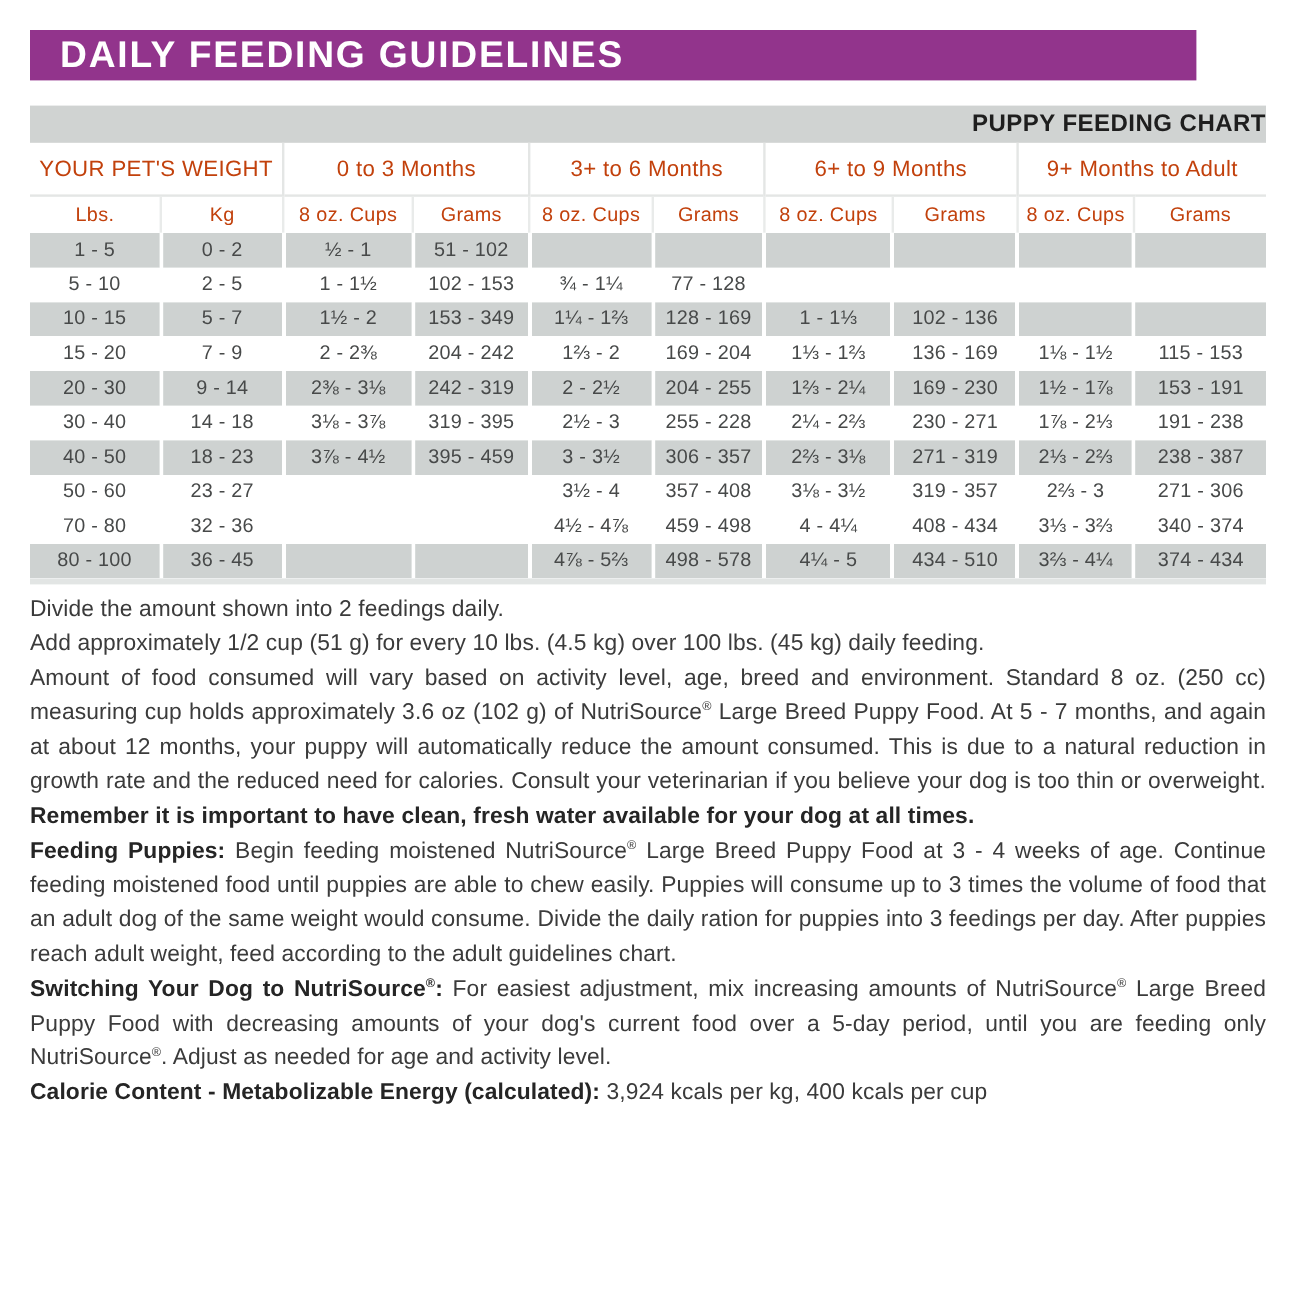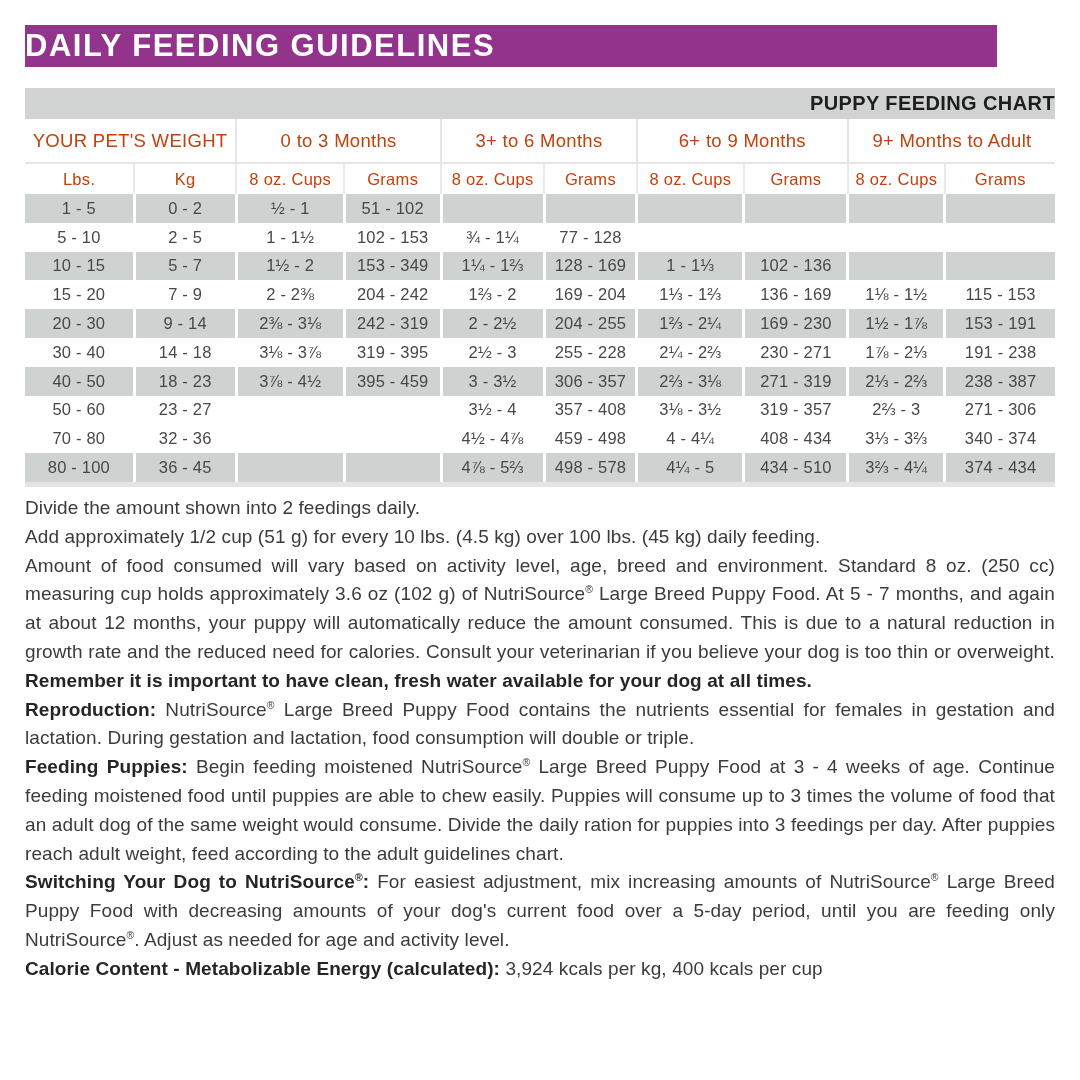--- a/index.html
+++ b/index.html
@@ -9,20 +9,21 @@
     font-family: "Liberation Sans", "DejaVu Sans", sans-serif;
     color: #3a3a3a;
     overflow: hidden;
   }
   .page { padding: 25px 25px 0 25px; width: 1080px; }
 
   .title-banner {
     background: #92348C;
     width: 972px; height: 42px;
     display: flex; align-items: center;
+    padding-left: 25px;
     margin-bottom: 21px;
   }
   .title-banner span {
     color: #ffffff; font-weight: bold; font-size: 31px;
     letter-spacing: 1.5px; white-space: nowrap;
   }
 
   .chart-banner {
     background: #D0D3D2; width: 1030px; height: 31px;
     display: flex; align-items: center; justify-content: flex-end;
@@ -234,19 +235,18 @@
         </tr>
       </tbody>
     </table>
 
   <div class="table-footer-strip"></div>
 
   <div id="notes">
       <p><span>Divide the amount shown into 2 feedings daily.</span></p>
       <p><span>Add approximately 1/2 cup (51 g) for every 10 lbs. (4.5 kg) over 100 lbs. (45 kg) daily feeding.</span></p>
       <p><span>Amount of food consumed will vary based on activity level, age, breed and environment. Standard 8 oz. (250 cc) measuring cup holds approximately 3.6 oz (102 g) of NutriSource<sup class="reg">®</sup> Large Breed Puppy Food. At 5 - 7 months, and again at about 12 months, your puppy will automatically reduce the amount consumed. This is due to a natural reduction in growth rate and the reduced need for calories. Consult your veterinarian if you believe your dog is too thin or overweight. </span><b>Remember it is important to have clean, fresh water available for your dog at all times.</b></p>
-      <p><b>Reproduction: </b><span>NutriSource<sup class="reg">®</sup> Large Breed Puppy Food contains the nutrients essential for females in gestation and lactation. During gestation and lactation, food consumption will double or triple.</span></p>
       <p><b>Feeding Puppies: </b><span>Begin feeding moistened NutriSource<sup class="reg">®</sup> Large Breed Puppy Food at 3 - 4 weeks of age. Continue feeding moistened food until puppies are able to chew easily. Puppies will consume up to 3 times the volume of food that an adult dog of the same weight would consume. Divide the daily ration for puppies into 3 feedings per day. After puppies reach adult weight, feed according to the adult guidelines chart.</span></p>
       <p><b>Switching Your Dog to NutriSource<sup class="reg">®</sup>: </b><span>For easiest adjustment, mix increasing amounts of NutriSource<sup class="reg">®</sup> Large Breed Puppy Food with decreasing amounts of your dog's current food over a 5-day period, until you are feeding only NutriSource<sup class="reg">®</sup>. Adjust as needed for age and activity level.</span></p>
       <p><b>Calorie Content - Metabolizable Energy (calculated): </b><span>3,924 kcals per kg, 400 kcals per cup</span></p>
     </div>
 
 </div>
 
 </body></html>

